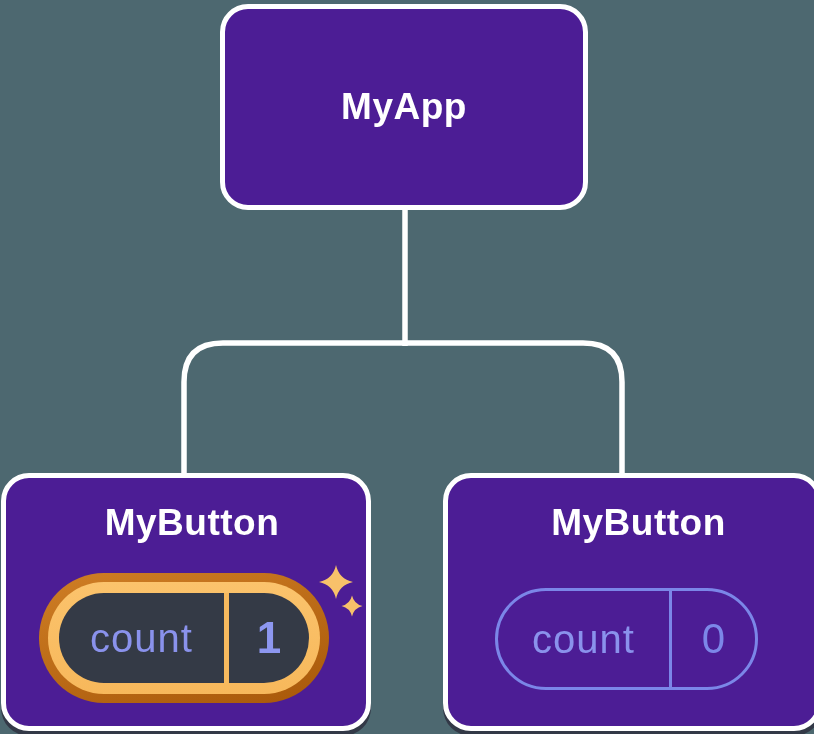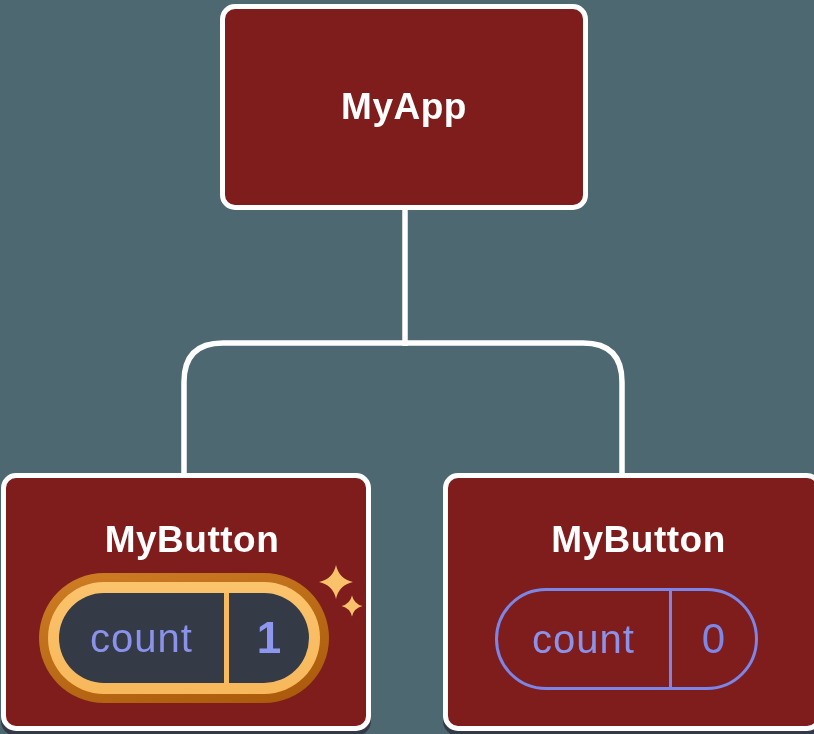--- a/index.html
+++ b/index.html
@@ -6,23 +6,23 @@
   .canvas{
     position:relative;
     width:814px;height:734px;
     background:#4D6870;
     overflow:hidden;
     font-family:"Liberation Sans", sans-serif;
   }
   .connectors{position:absolute;left:0;top:0;z-index:1;}
   .node{
     position:absolute;
-    background:#7f1d1d;
+    background:#4c1d95;
     border:5px solid #FFFFFF;
-    border-radius:15px;
+    border-radius:28px;
     box-sizing:border-box;
     z-index:2;
   }
   .node-app{
     left:220px;top:4px;width:368px;height:206px;
     display:flex;align-items:center;justify-content:center;
   }
   .node-child{
     top:473px;height:258px;
     box-shadow:0 5px 0 #333947;
@@ -31,21 +31,21 @@
   .node-right{left:443px;width:379px;}
   .node-label{
     color:#FFFFFF;
     font-size:37px;
     font-weight:700;
     letter-spacing:0.5px;
     text-align:center;
   }
   .node-child .node-label{
     position:absolute;
-    left:0;right:0;top:41px;padding-left:12px;
+    left:0;right:0;top:24px;padding-left:12px;
   }
   
   .pill-hot{
     position:absolute;
     left:33px;top:95px;
     width:290px;height:130px;
     border-radius:65px;
     background:linear-gradient(165deg,#CF7E25 0%,#A85809 100%);
   }
   .pill-hot .band{

